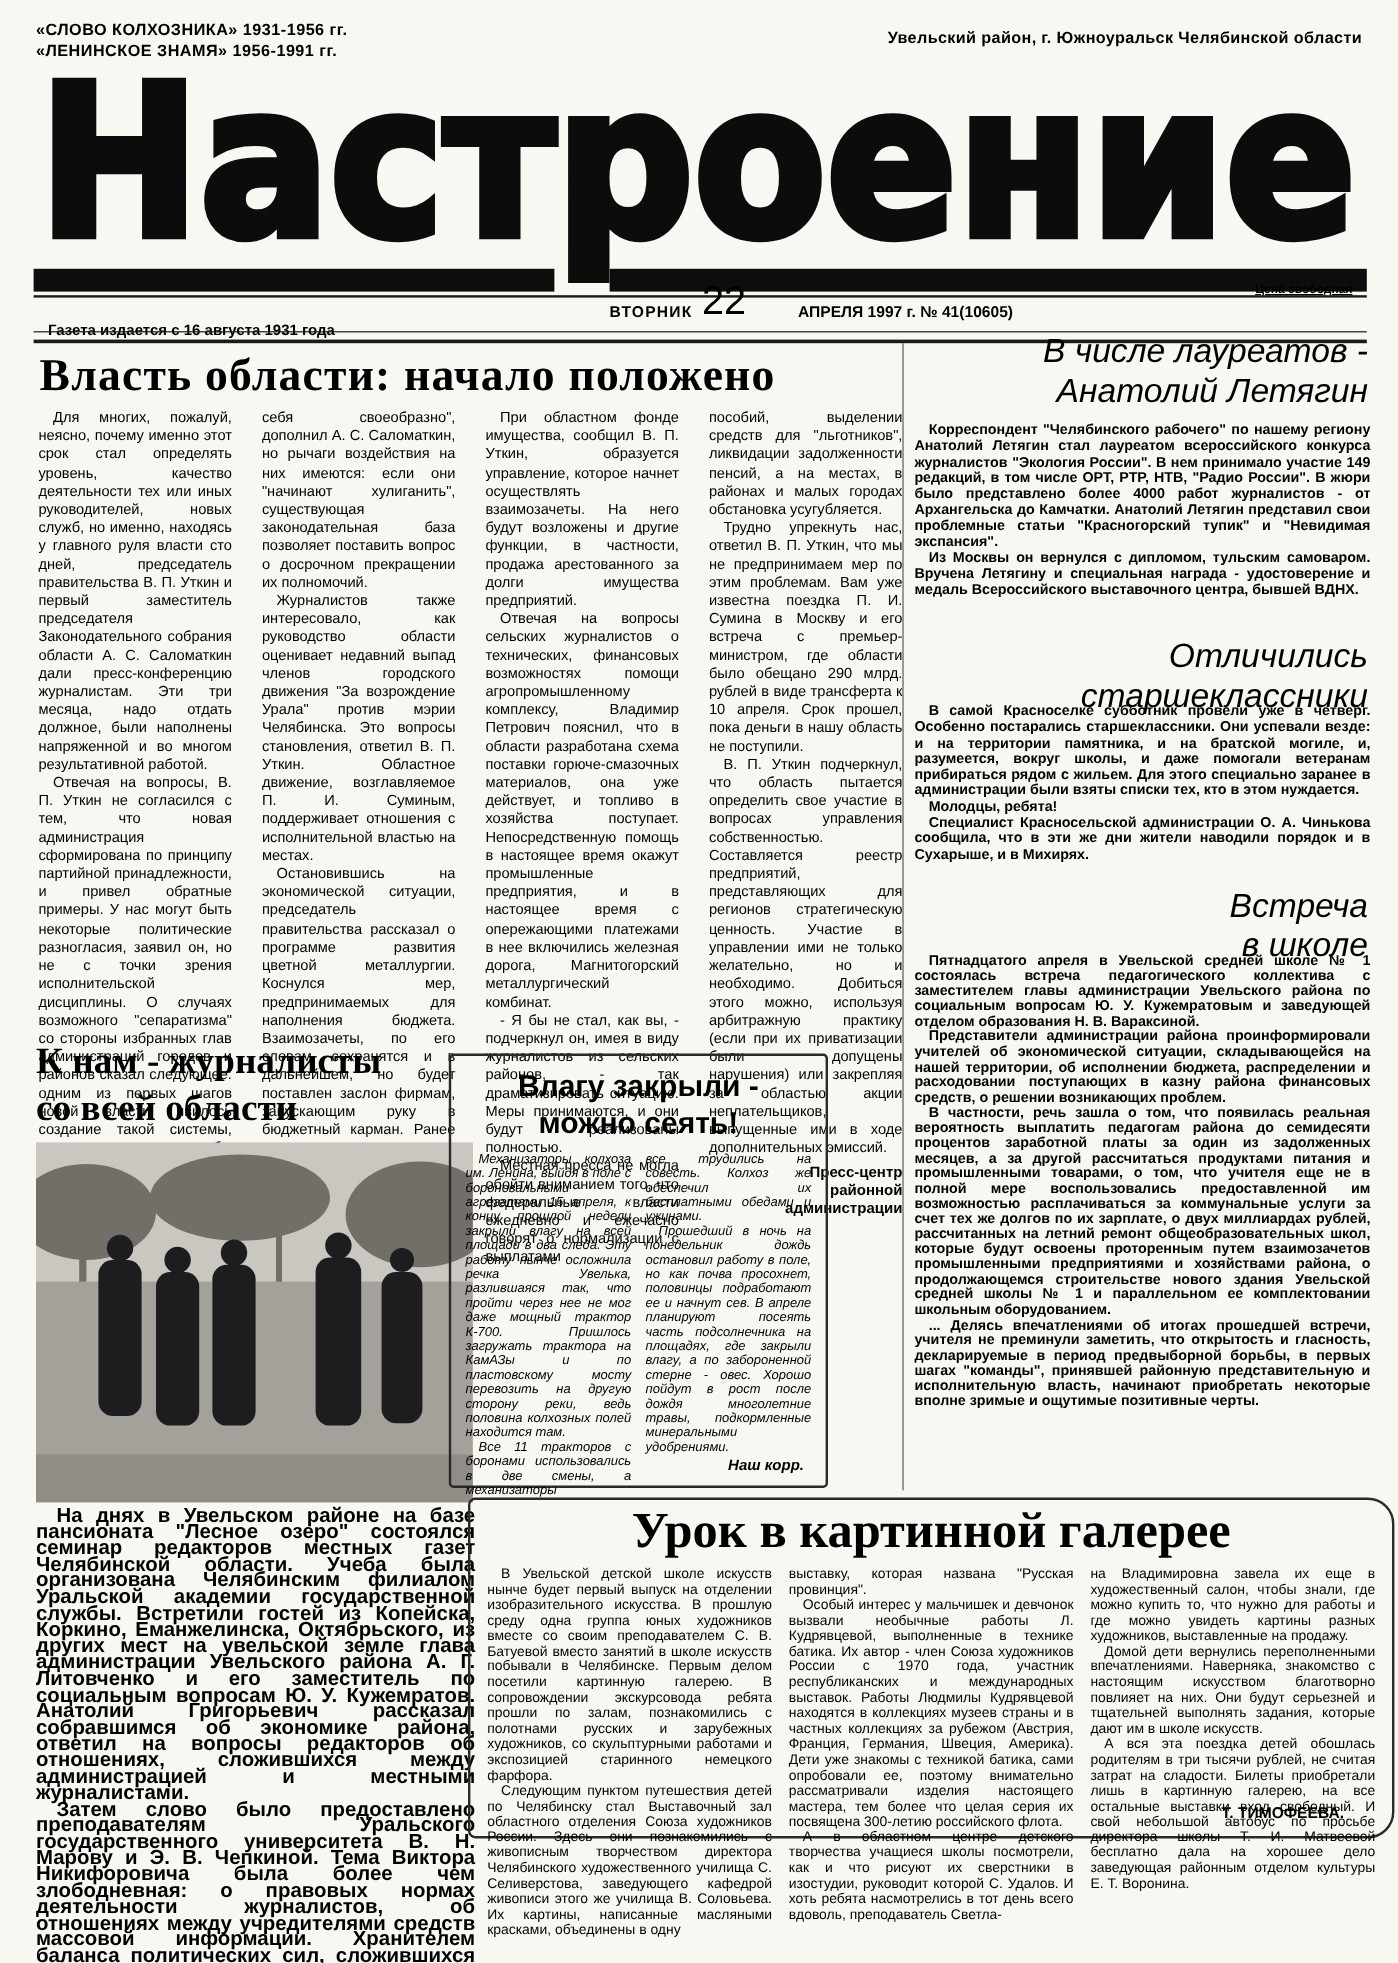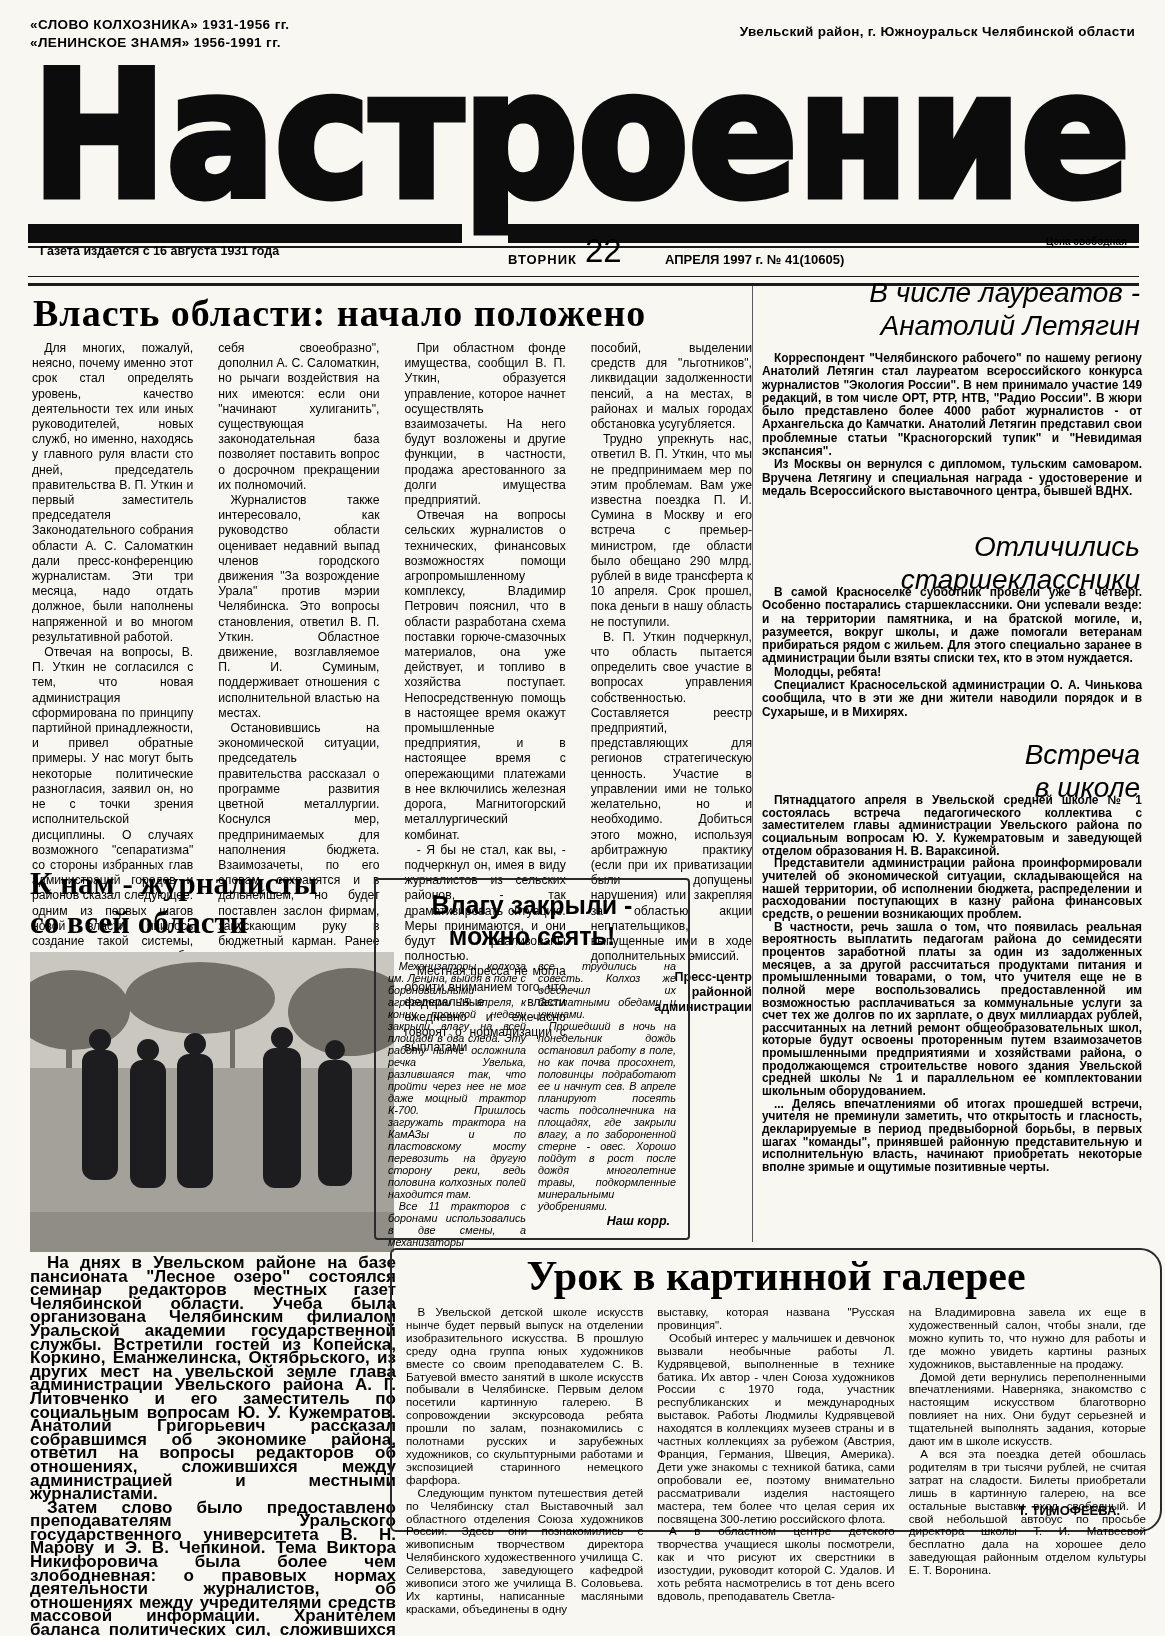--- a/index.html
+++ b/index.html
@@ -7,21 +7,21 @@
         color:#000000;font-family:"Liberation Sans",sans-serif;}
   .abs{position:absolute;}
   .pre{white-space:pre-line;}
   .just{text-align:justify;}
   
   .former{left:30px;top:16px;font-weight:bold;font-size:13.5px;line-height:18px;letter-spacing:.4px;}
   .region{right:30px;top:24px;font-weight:bold;font-size:13.5px;letter-spacing:.3px;}
   .bar{top:224px;height:19px;background:#0d0d0d;}
   .rule{background:#1a1a1a;}
   
-  .founded{left:40px;top:244px;font-weight:bold;font-size:12.5px;}
+  .founded{left:40px;top:268px;font-weight:bold;font-size:12.5px;}
   .weekday{left:508px;top:252px;font-weight:bold;font-size:13px;letter-spacing:1px;}
   .daynum{left:585px;top:234px;font-size:33px;line-height:33px;}
   .issue{left:665px;top:252px;font-weight:bold;font-size:13px;}
   .price{right:38px;top:236px;font-weight:bold;font-size:10px;text-decoration:underline;}
   
   .h-main{left:33px;top:291px;width:718px;font-family:"Liberation Serif",serif;font-weight:bold;
           font-size:38px;letter-spacing:1px;white-space:nowrap;}
   .cols{left:32px;top:341px;width:720px;display:flex;gap:25px;}
   .colwrap{flex:1;min-width:0;}
   .coltext{font-size:12.2px;line-height:15.2px;}

